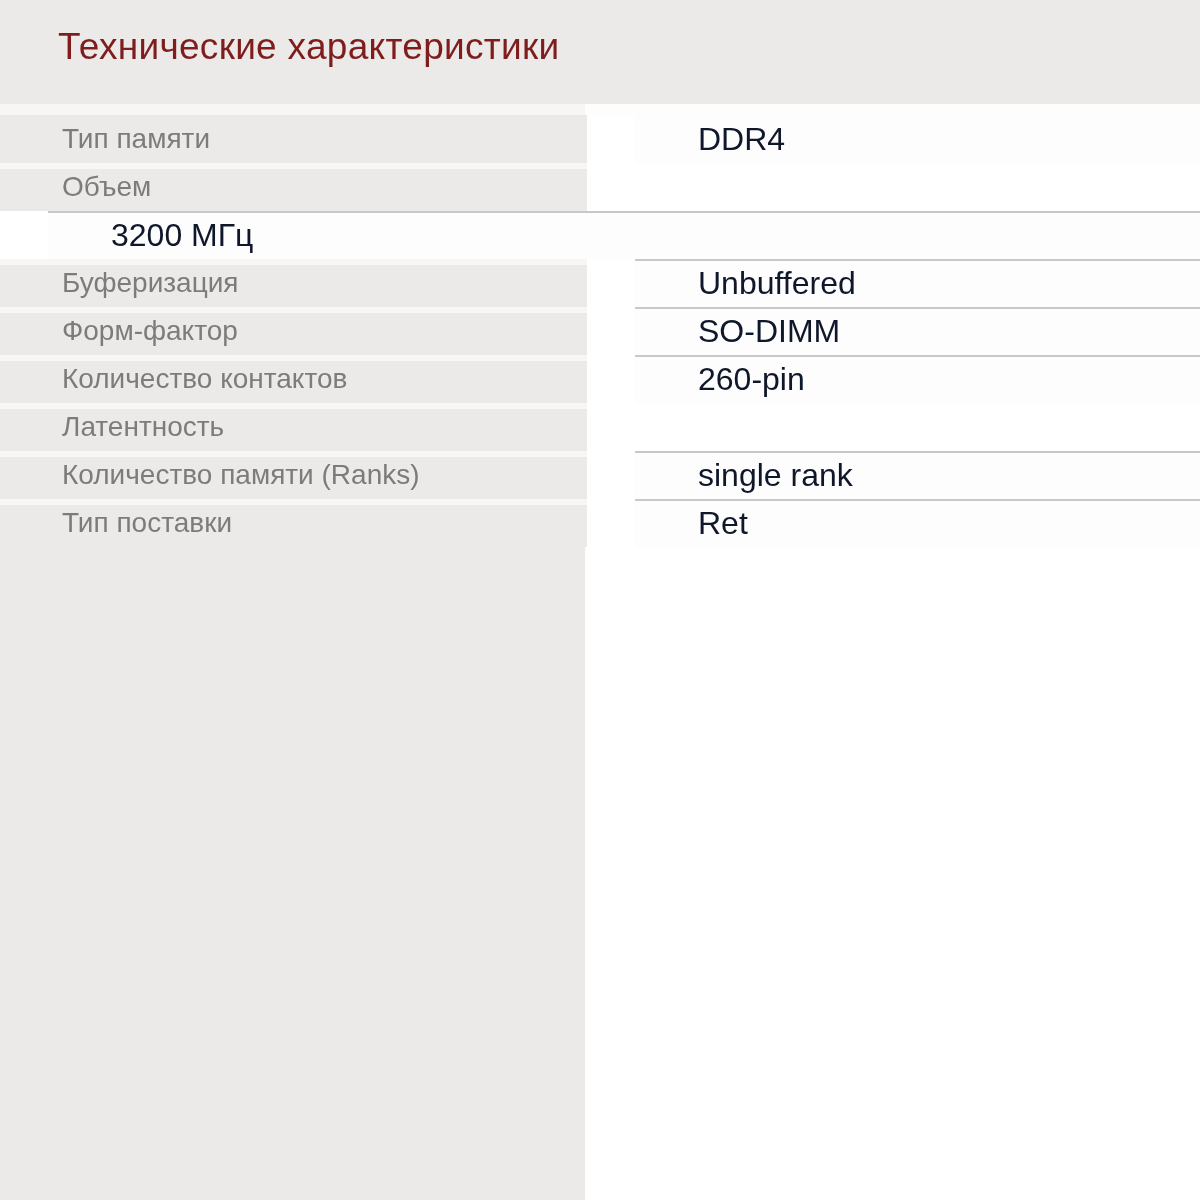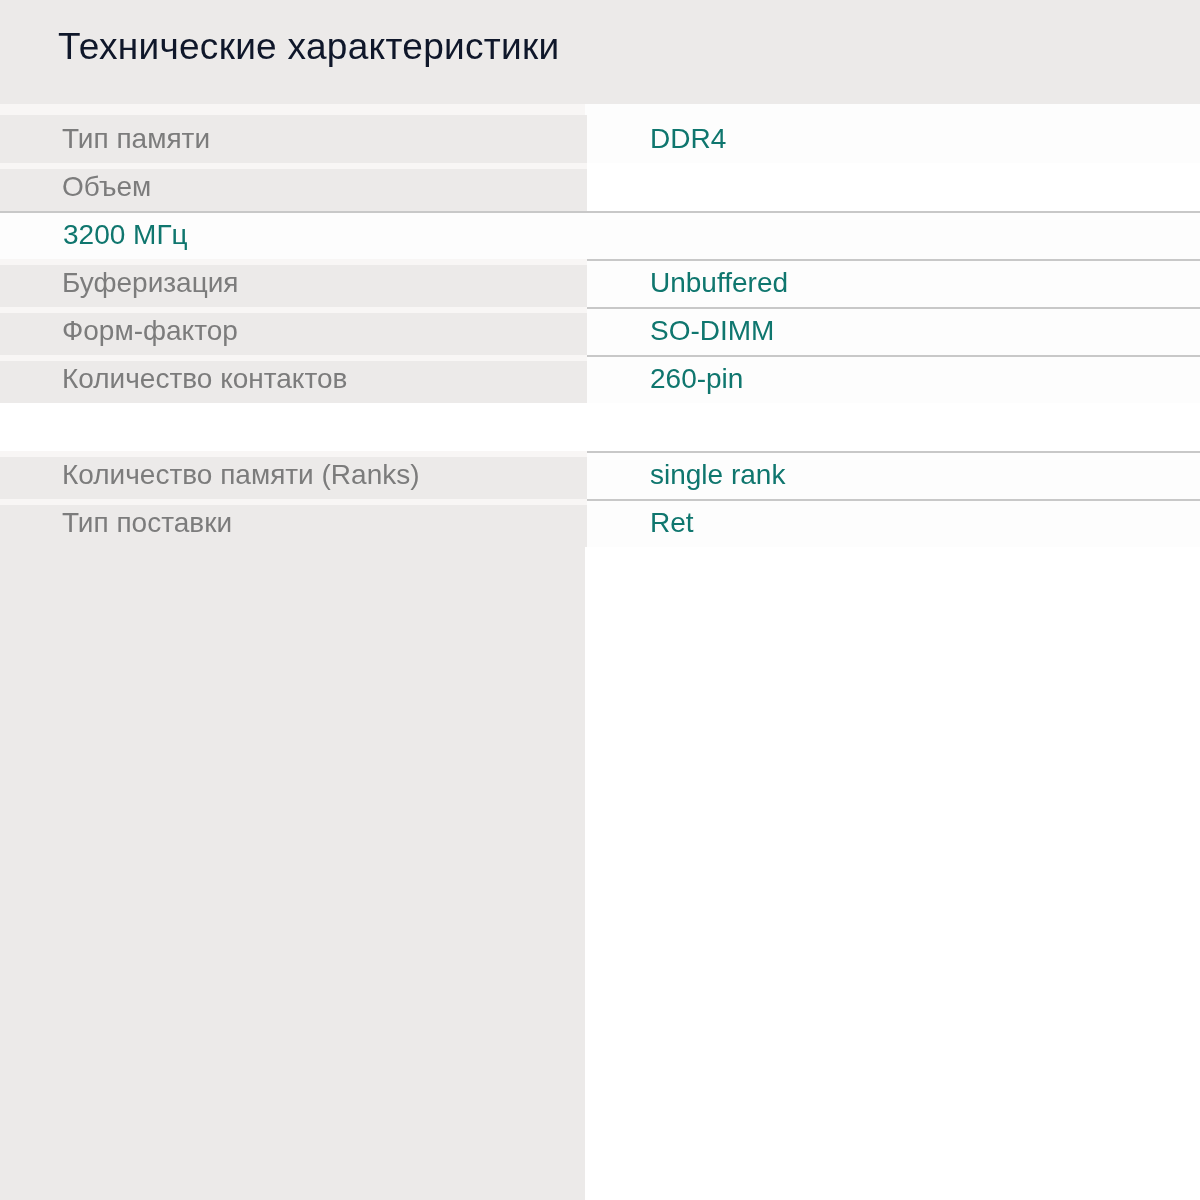--- a/index.html
+++ b/index.html
@@ -23,21 +23,21 @@
     background: #ECEAE9;
     display: flex;
     align-items: center;
     padding: 0 0 10px 58px;
     box-sizing: border-box;
   }
   .specs-title {
     margin: 0;
     font-size: 37px;
     font-weight: 500;
-    color: #0f172a;
+    color: #7f1d1d;
     letter-spacing: 0.3px;
     white-space: nowrap;
   }
 
   
   .table-top-spacer {
     flex: none;
     height: 11px;
     display: flex;
   }
@@ -75,23 +75,24 @@
   }
   .cell-value {
     flex: 1;
     box-sizing: border-box;
     background: #FDFDFD;
     
     box-shadow: inset 0 2px 0 0 #C8C8C8;
     display: flex;
     align-items: center;
     padding-left: 63px;
-    font-size: 28px;
-    color: #0f766e;
+    font-size: 32px;
+    color: #0f172a;
     white-space: nowrap;
+    margin-left: 48px;
   }
   .spec-row:first-child .cell-label,
   .spec-row:first-child .cell-value {
     box-shadow: none;
   }
 
   
   .bottom-filler {
     flex: 1;
     display: flex;
@@ -144,20 +145,21 @@
     <div class="cell-value">SO-DIMM</div>
   </div>
 
   <div class="spec-row">
     <div class="cell-label">Количество контактов</div>
     <div class="cell-value">260-pin</div>
   </div>
 
 
   <div class="spec-row">
+    <div class="cell-label">Латентность</div>
   </div>
 
   <div class="spec-row">
     <div class="cell-label">Количество памяти (Ranks)</div>
     <div class="cell-value">single rank</div>
   </div>
 
   <div class="spec-row">
     <div class="cell-label">Тип поставки</div>
     <div class="cell-value">Ret</div>

